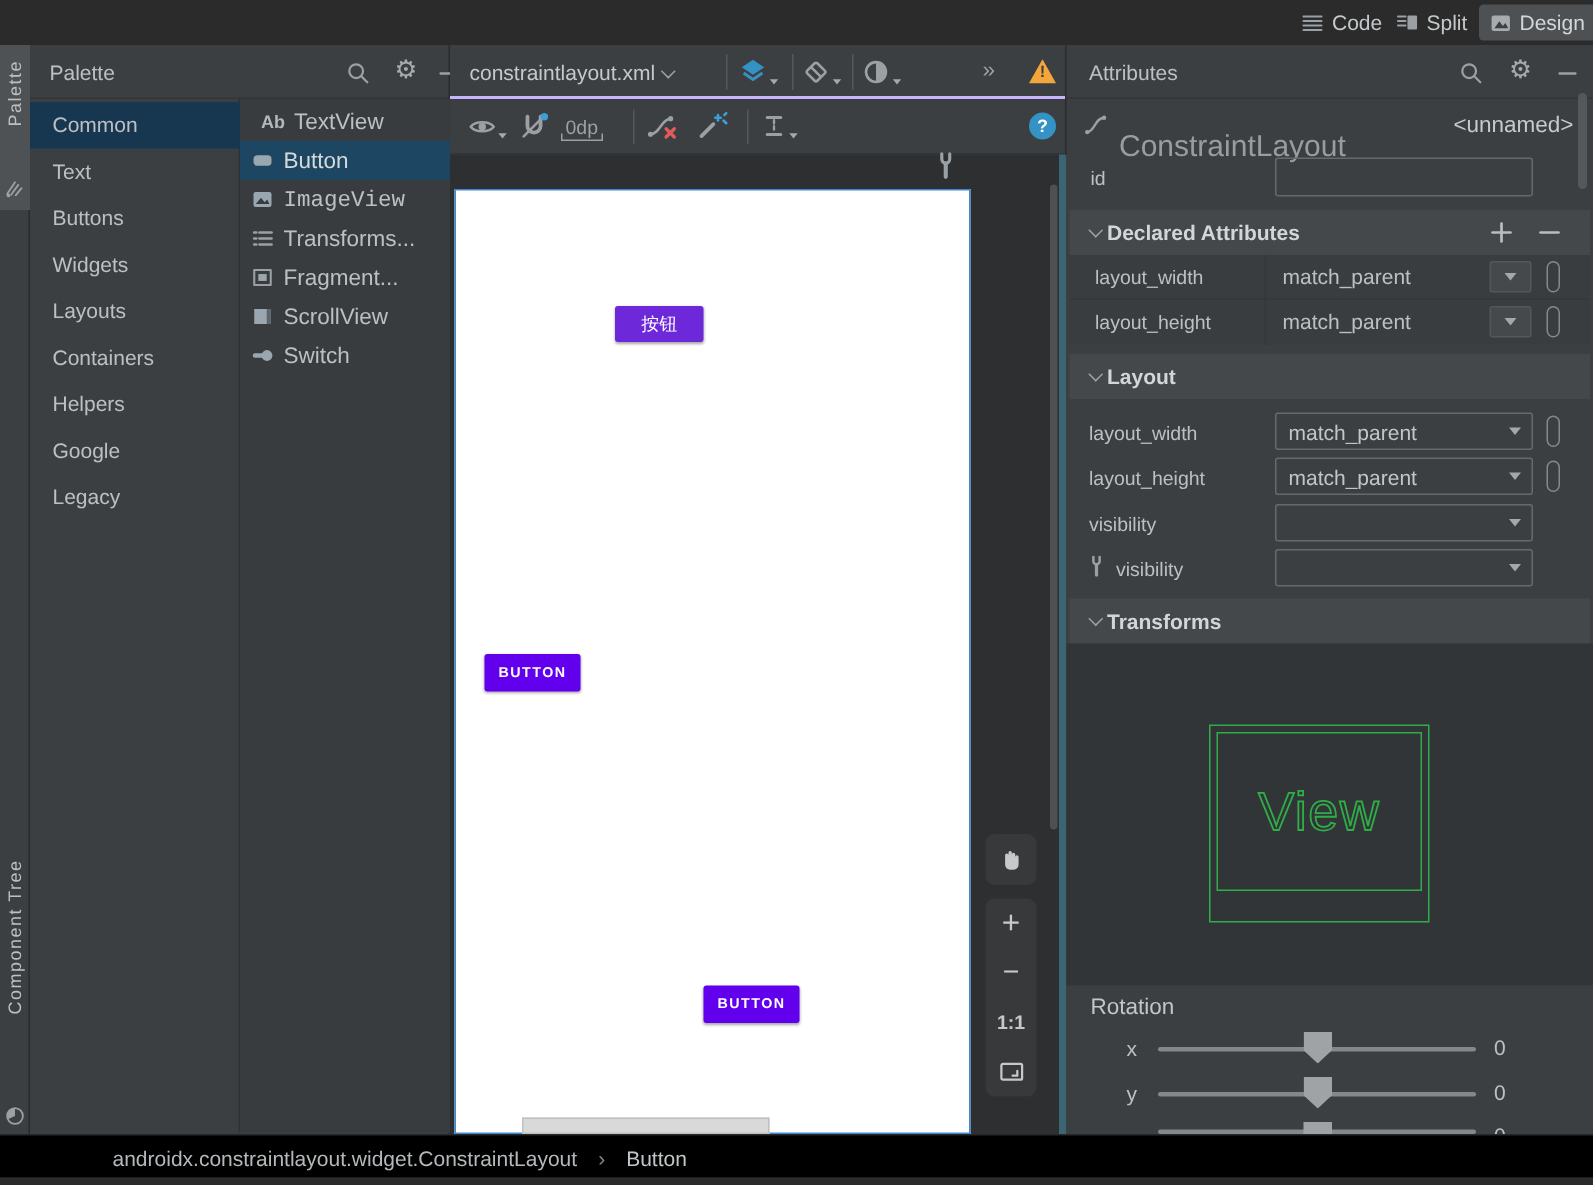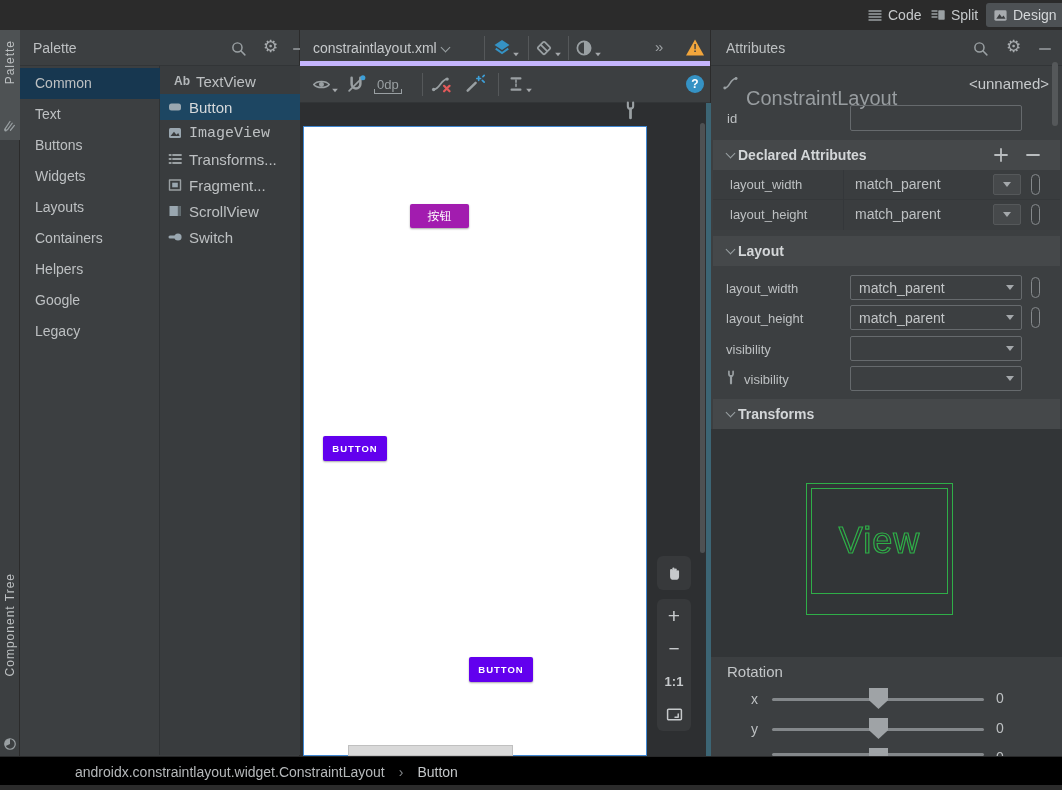--- a/index.html
+++ b/index.html
@@ -149,21 +149,21 @@
       <svg width="16" height="16" viewBox="0 0 16 16">
           <rect x="1.5" y="6.5" width="9" height="3" rx="1.5" fill="#9aa7b0"></rect>
           <circle cx="11" cy="8" r="3.6" fill="#9aa7b0"></circle>
         </svg>
       <span class="nw" style="font-size:15px;margin-left:6px;">Switch</span>
     </div>
   </div>
 
   <div class="abs" style="left:300px;top:103px;width:407px;height:653px;background:#2d2f31;"></div>
 
-  <div class="abs" style="left:300px;top:30px;width:410px;height:36px;background:#3c3f41;border-bottom:5px solid #c4b5fd;">
+  <div class="abs" style="left:300px;top:30px;width:410px;height:36px;background:#3c3f41;border-bottom:2px solid #c4b5fd;">
     <div class="abs flexc" style="left:13px;top:0;height:36px;">
       <span class="nw" style="font-size:14px;color:#c6c9cb;">constraintlayout.xml</span>
       <span class="chev"></span>
     </div>
     <div class="abs sep" style="left:184px;top:6px;height:24px;"></div>
     <div class="abs flexc" style="left:192px;top:8px;">
       <svg width="20" height="20" viewBox="0 0 16 16">
           <path d="M8 1.5 L14 5.5 8 9.5 2 5.5Z" fill="#3592c4"></path>
           <path d="M3 8.5 L8 12 13 8.5" stroke="#3592c4" fill="none" stroke-width="1.6"></path>
         </svg>
@@ -244,21 +244,21 @@
       <span style="color:#fff;font-weight:bold;font-size:12px;">?</span>
     </div>
   </div>
 
   <svg class="abs ico" style="left:622px;top:101px;stroke:#9aa0a3;" width="17" height="19" viewBox="0 0 16 18">
       <path d="M5.5 1.5 v3.4 a2.5 2.5 0 0 0 5 0 V1.5" stroke-width="2"></path>
       <line x1="8" y1="7.4" x2="8" y2="16" stroke-width="2.6"></line>
     </svg>
 
   <div class="abs" style="left:303px;top:126px;width:344px;height:630px;background:#ffffff;border:1px solid #3f87d2;">
-    <div class="abs" style="left:106px;top:77px;width:59px;height:24px;background:#a21caf;border-radius:2px;box-shadow:0 1px 2px rgba(0,0,0,.35);color:#fff;display:flex;align-items:center;justify-content:center;">
+    <div class="abs" style="left:106px;top:77px;width:59px;height:24px;background:#6d28d9;border-radius:2px;box-shadow:0 1px 2px rgba(0,0,0,.35);color:#fff;display:flex;align-items:center;justify-content:center;">
       <span style="font-size:12px;">按钮</span>
     </div>
     <div class="abs" style="left:19px;top:309px;width:64px;height:25px;background:#6200ee;border-radius:2px;box-shadow:0 1px 2px rgba(0,0,0,.35);color:#fff;display:flex;align-items:center;justify-content:center;">
       <span style="font-size:9.5px;font-weight:bold;letter-spacing:1px;">BUTTON</span>
     </div>
     <div class="abs" style="left:165px;top:530px;width:64px;height:25px;background:#6200ee;border-radius:2px;box-shadow:0 1px 2px rgba(0,0,0,.35);color:#fff;display:flex;align-items:center;justify-content:center;">
       <span style="font-size:9.5px;font-weight:bold;letter-spacing:1px;">BUTTON</span>
     </div>
     <div class="abs" style="left:44px;top:618px;width:165px;height:11px;background:#d9d9d9;border:1px solid #c0c0c0;"></div>
   </div>

